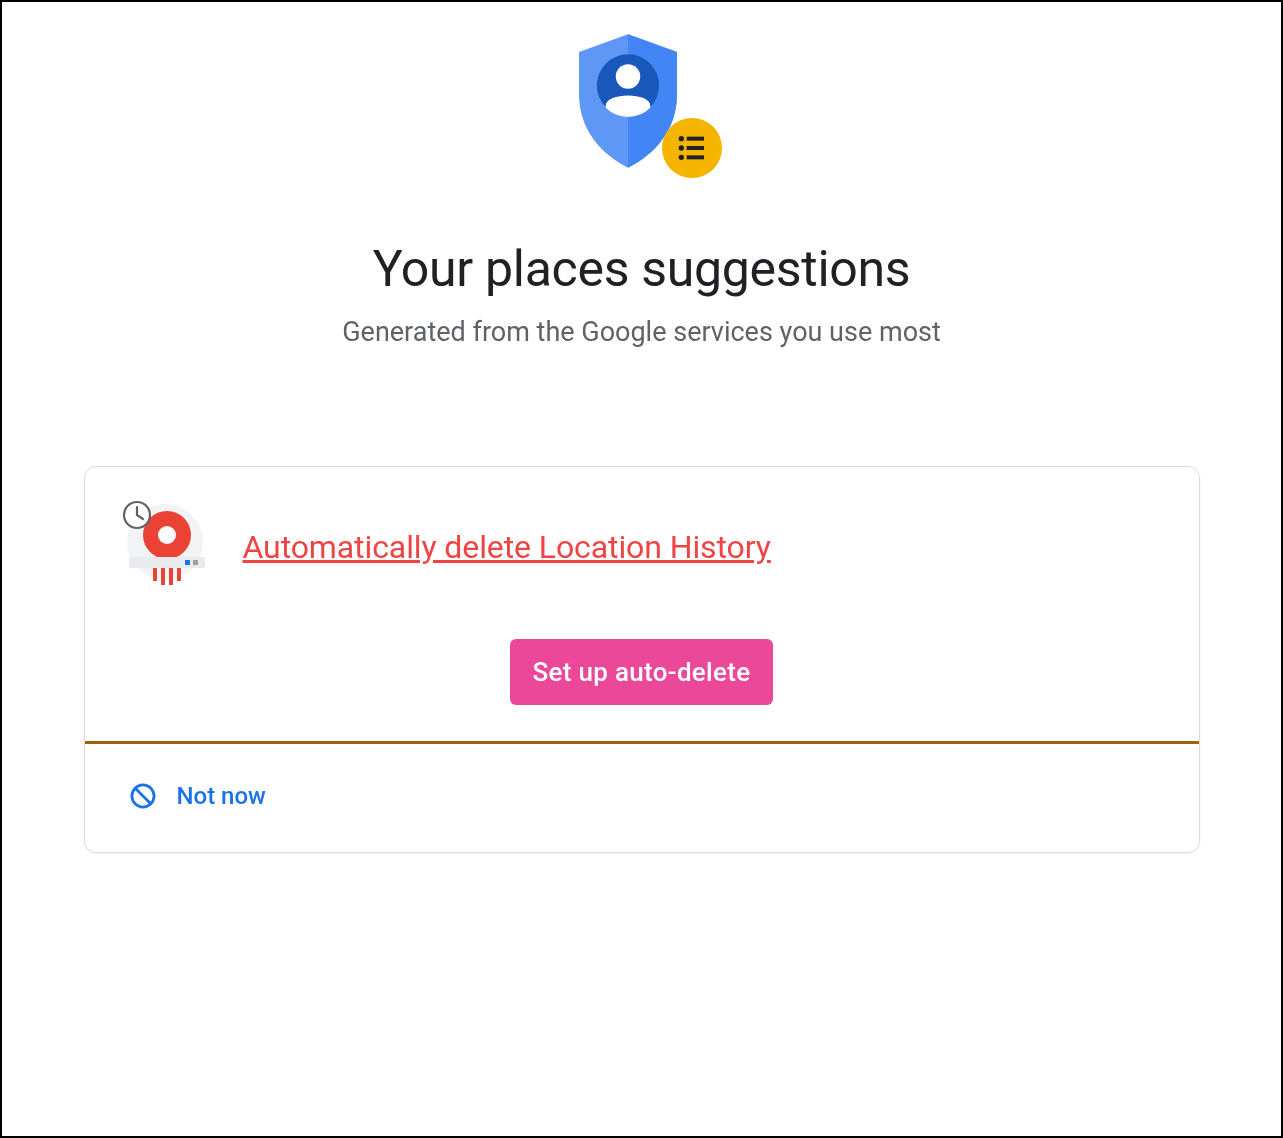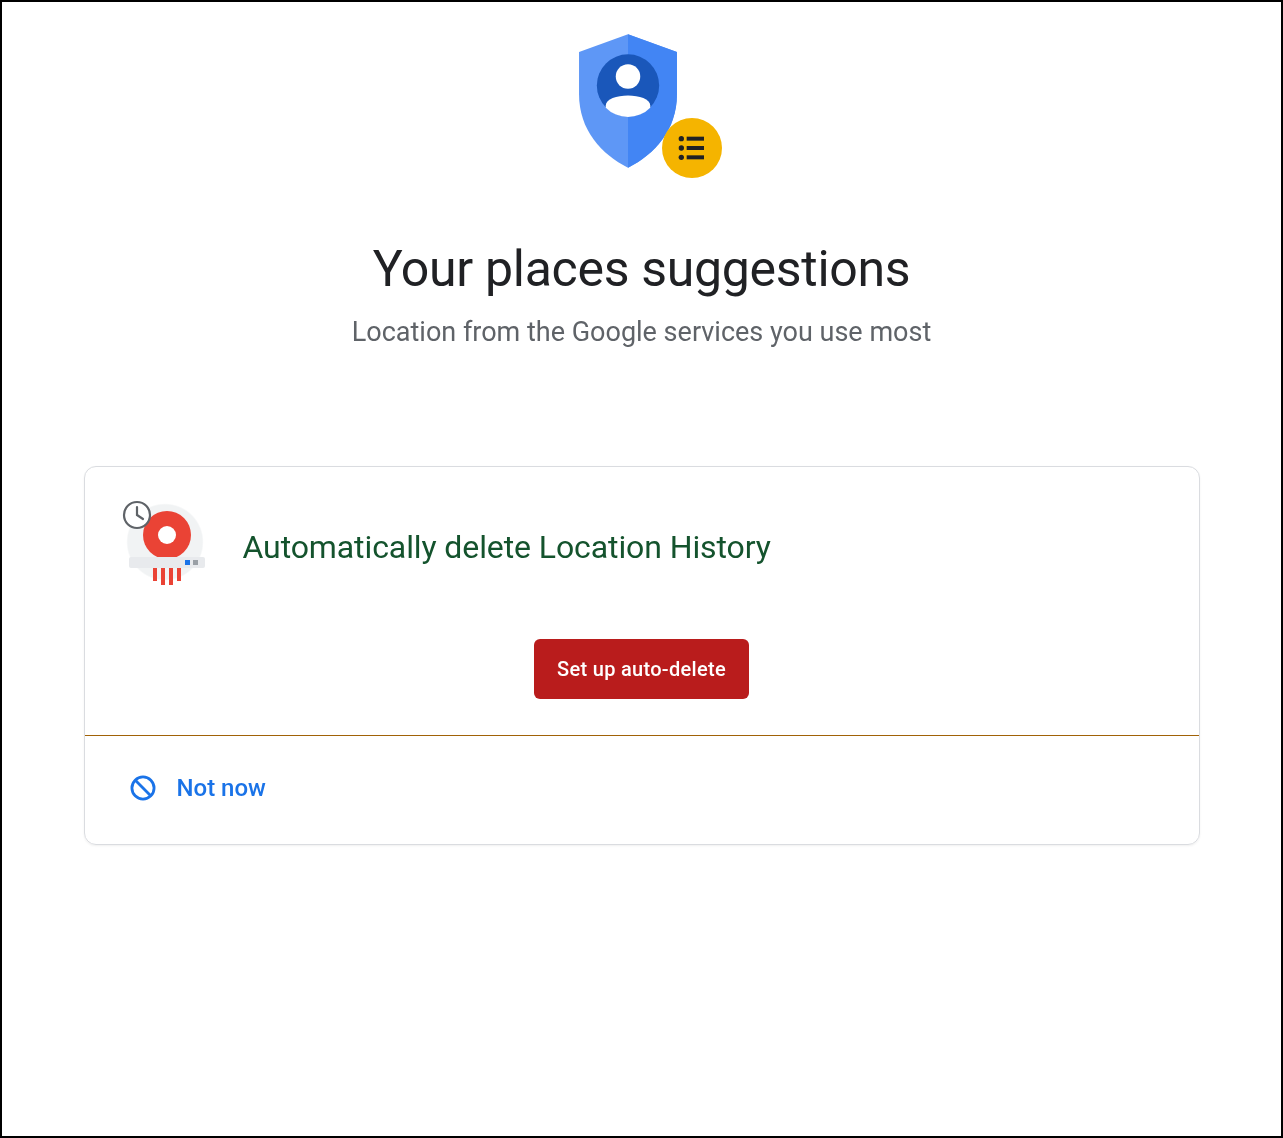--- a/index.html
+++ b/index.html
@@ -76,22 +76,23 @@
       width: 100px;
       height: 100px;
       position: relative;
       background: radial-gradient(circle at center 45%, #f1f3f4 50%, transparent 52%);
       border-radius: 50%;
       flex-shrink: 0;
     }
     .card-title {
       font-size: 32px;
       font-weight: 400;
-      color: #14532d;
+      color: #ef4444;
       letter-spacing: -0.1px;
+      text-decoration: underline;
     }
     .card-body {
       padding: 22px 30px 36px 30px;
     }
     .body-line {
       font-size: 26px;
       color: #5f6368;
       line-height: 1.5;
       margin-bottom: 32px;
       letter-spacing: 0px;
@@ -99,33 +100,33 @@
     .body-line a {
       color: #1a73e8;
       text-decoration: none;
     }
     .cta-row {
       display: flex;
       justify-content: center;
       margin-top: 10px;
     }
     .primary-btn {
-      background: #b91c1c;
+      background: #ec4899;
       color: #fff;
       border: none;
       border-radius: 6px;
-      font-size: 20px;
+      font-size: 26px;
       font-weight: 500;
       padding: 18px 23px;
       cursor: pointer;
       font-family: inherit;
       letter-spacing: 0.3px;
     }
     .card-footer {
-      border-top: 1px solid #a16207;
+      border-top: 3px solid #a16207;
       padding: 38px 44px;
     }
     .not-now {
       display: inline-flex;
       align-items: center;
       gap: 20px;
       color: #1a73e8;
       font-size: 24px;
       font-weight: 500;
       cursor: pointer;
@@ -155,21 +156,21 @@
       <rect x="8" y="3.5" width="13" height="3" fill="#202124"></rect>
       <circle cx="4" cy="12" r="2" fill="#202124"></circle>
       <rect x="8" y="10.5" width="13" height="3" fill="#202124"></rect>
       <circle cx="4" cy="19" r="2" fill="#202124"></circle>
       <rect x="8" y="17.5" width="13" height="3" fill="#202124"></rect>
     </svg>
   </div>
 </div>
 
 <h1 class="page-title">Your places suggestions</h1>
-<p class="page-subtitle">Location from the Google services you use most</p>
+<p class="page-subtitle">Generated from the Google services you use most</p>
 
 <div class="card">
   <div class="card-header">
     <div class="location-icon-wrap">
       <svg viewBox="0 0 100 100" width="100" height="100">
 
         <circle cx="52" cy="38" r="24" fill="#ea4335"></circle>
         <circle cx="52" cy="38" r="9" fill="#fff"></circle>
 
         <rect x="38" y="68" width="4" height="16" fill="#ea4335"></rect>

